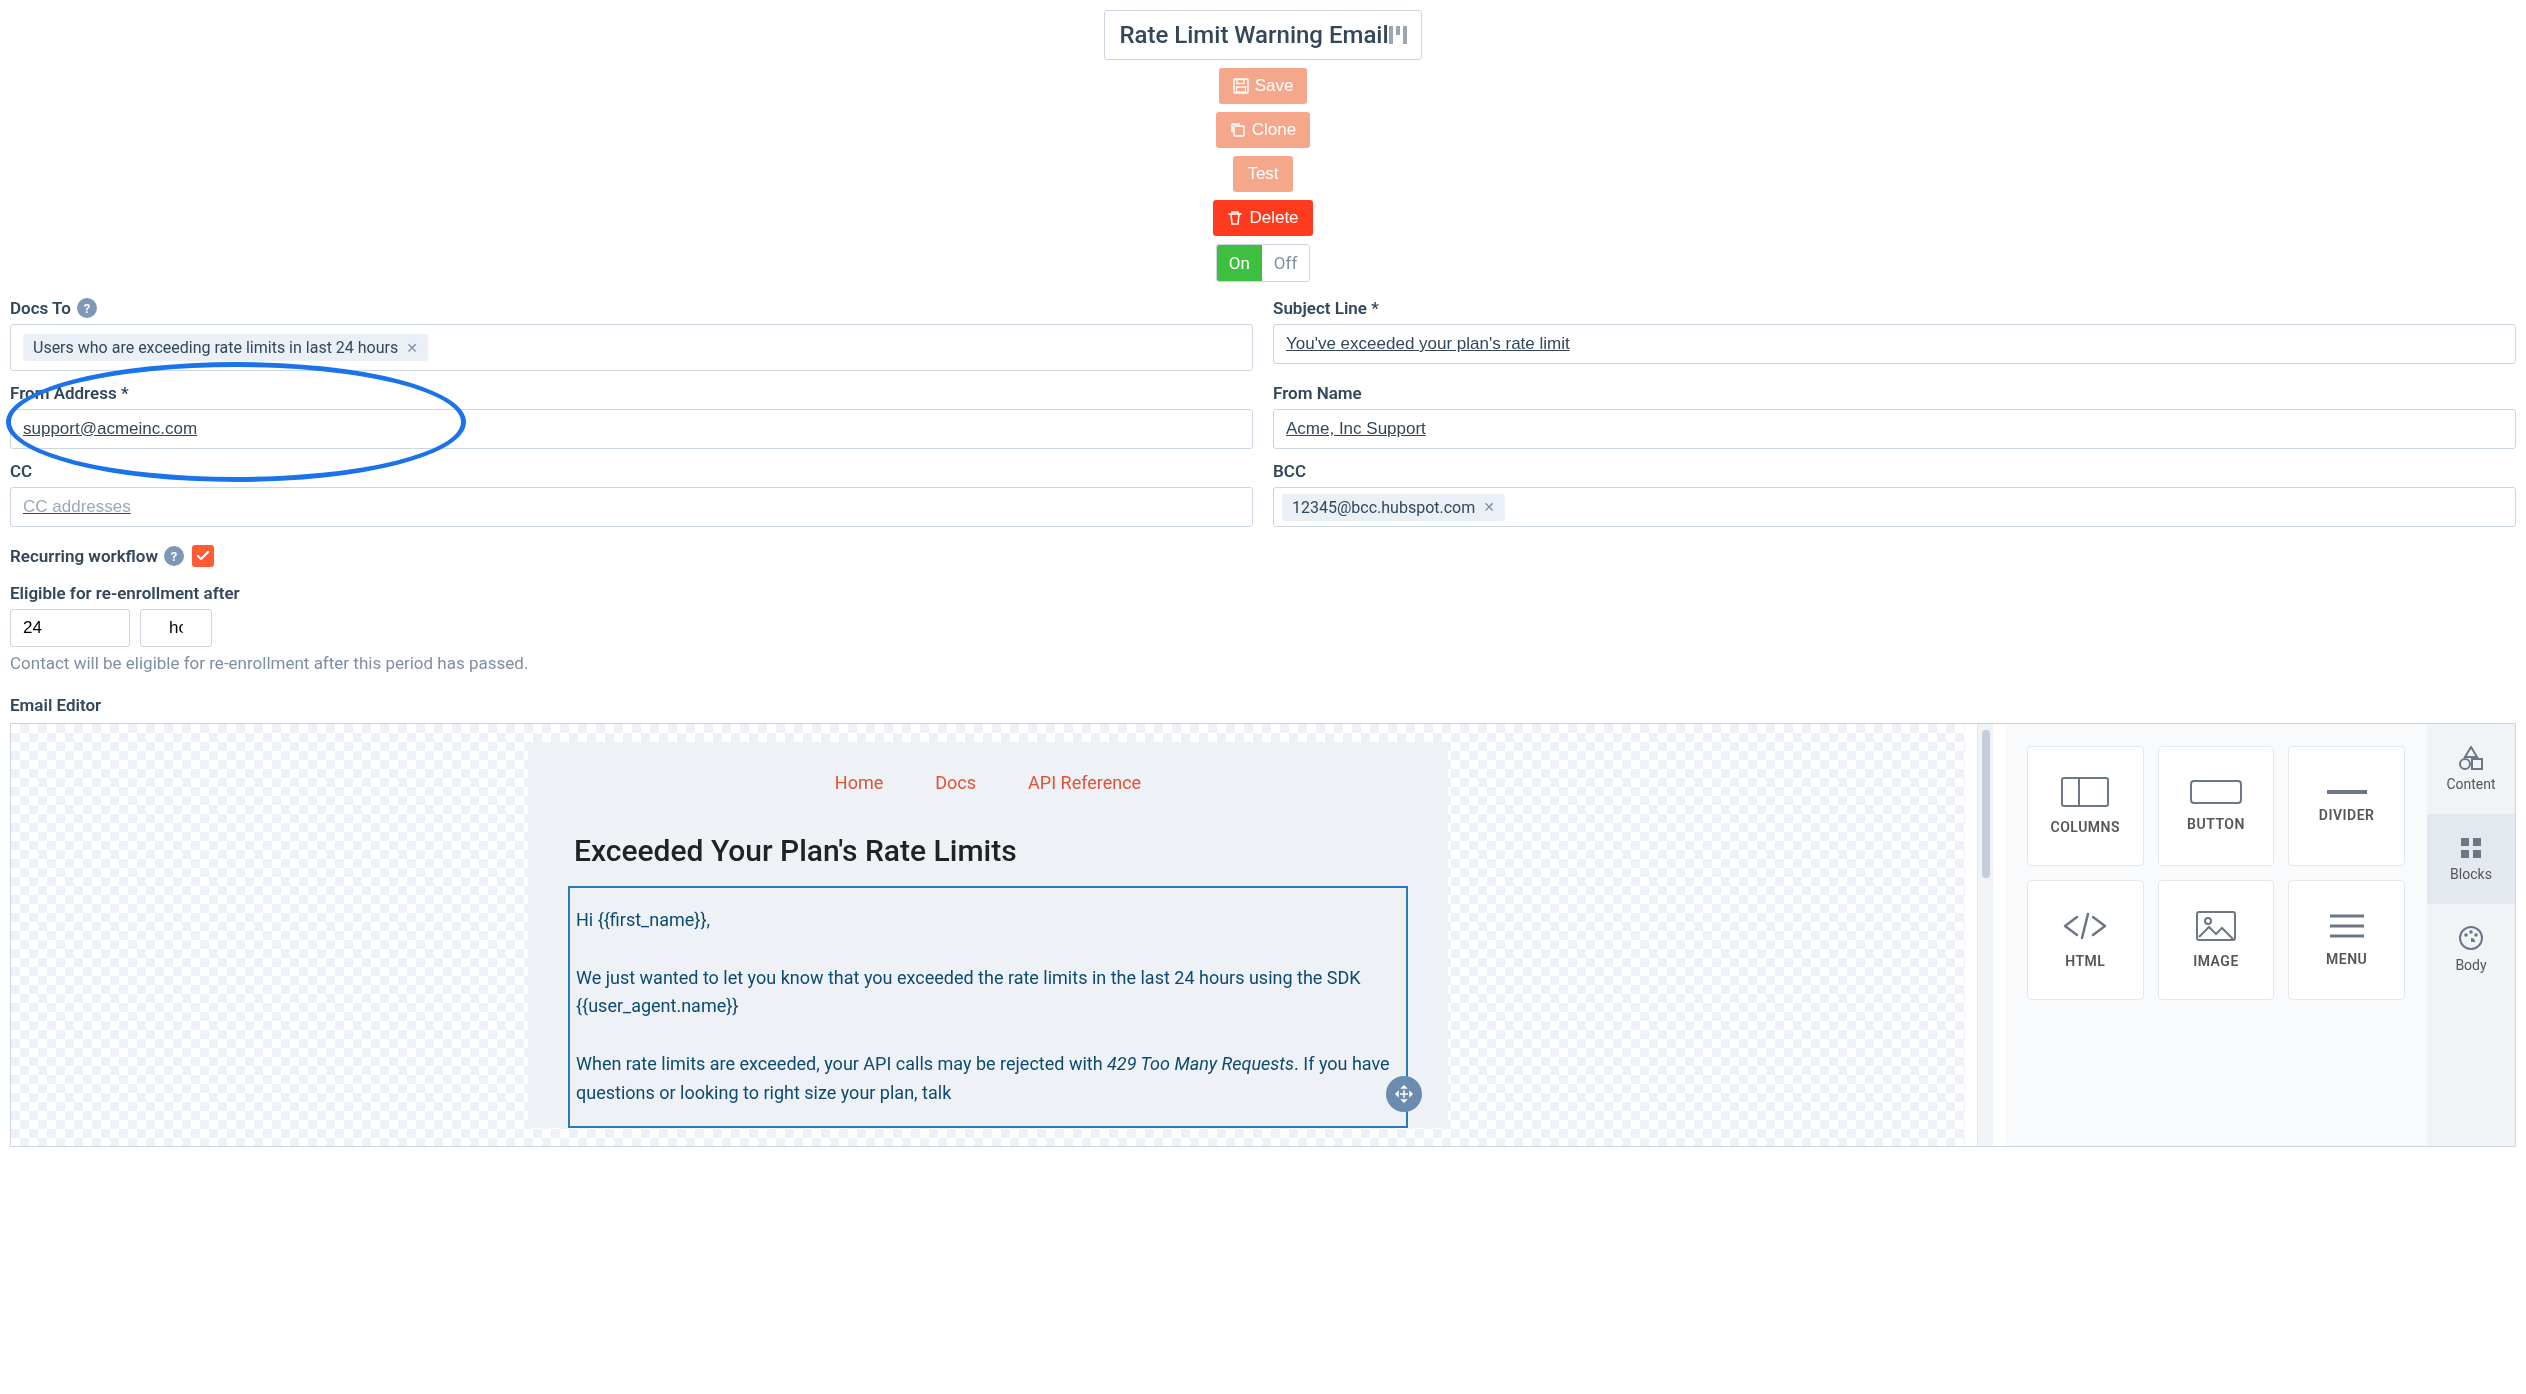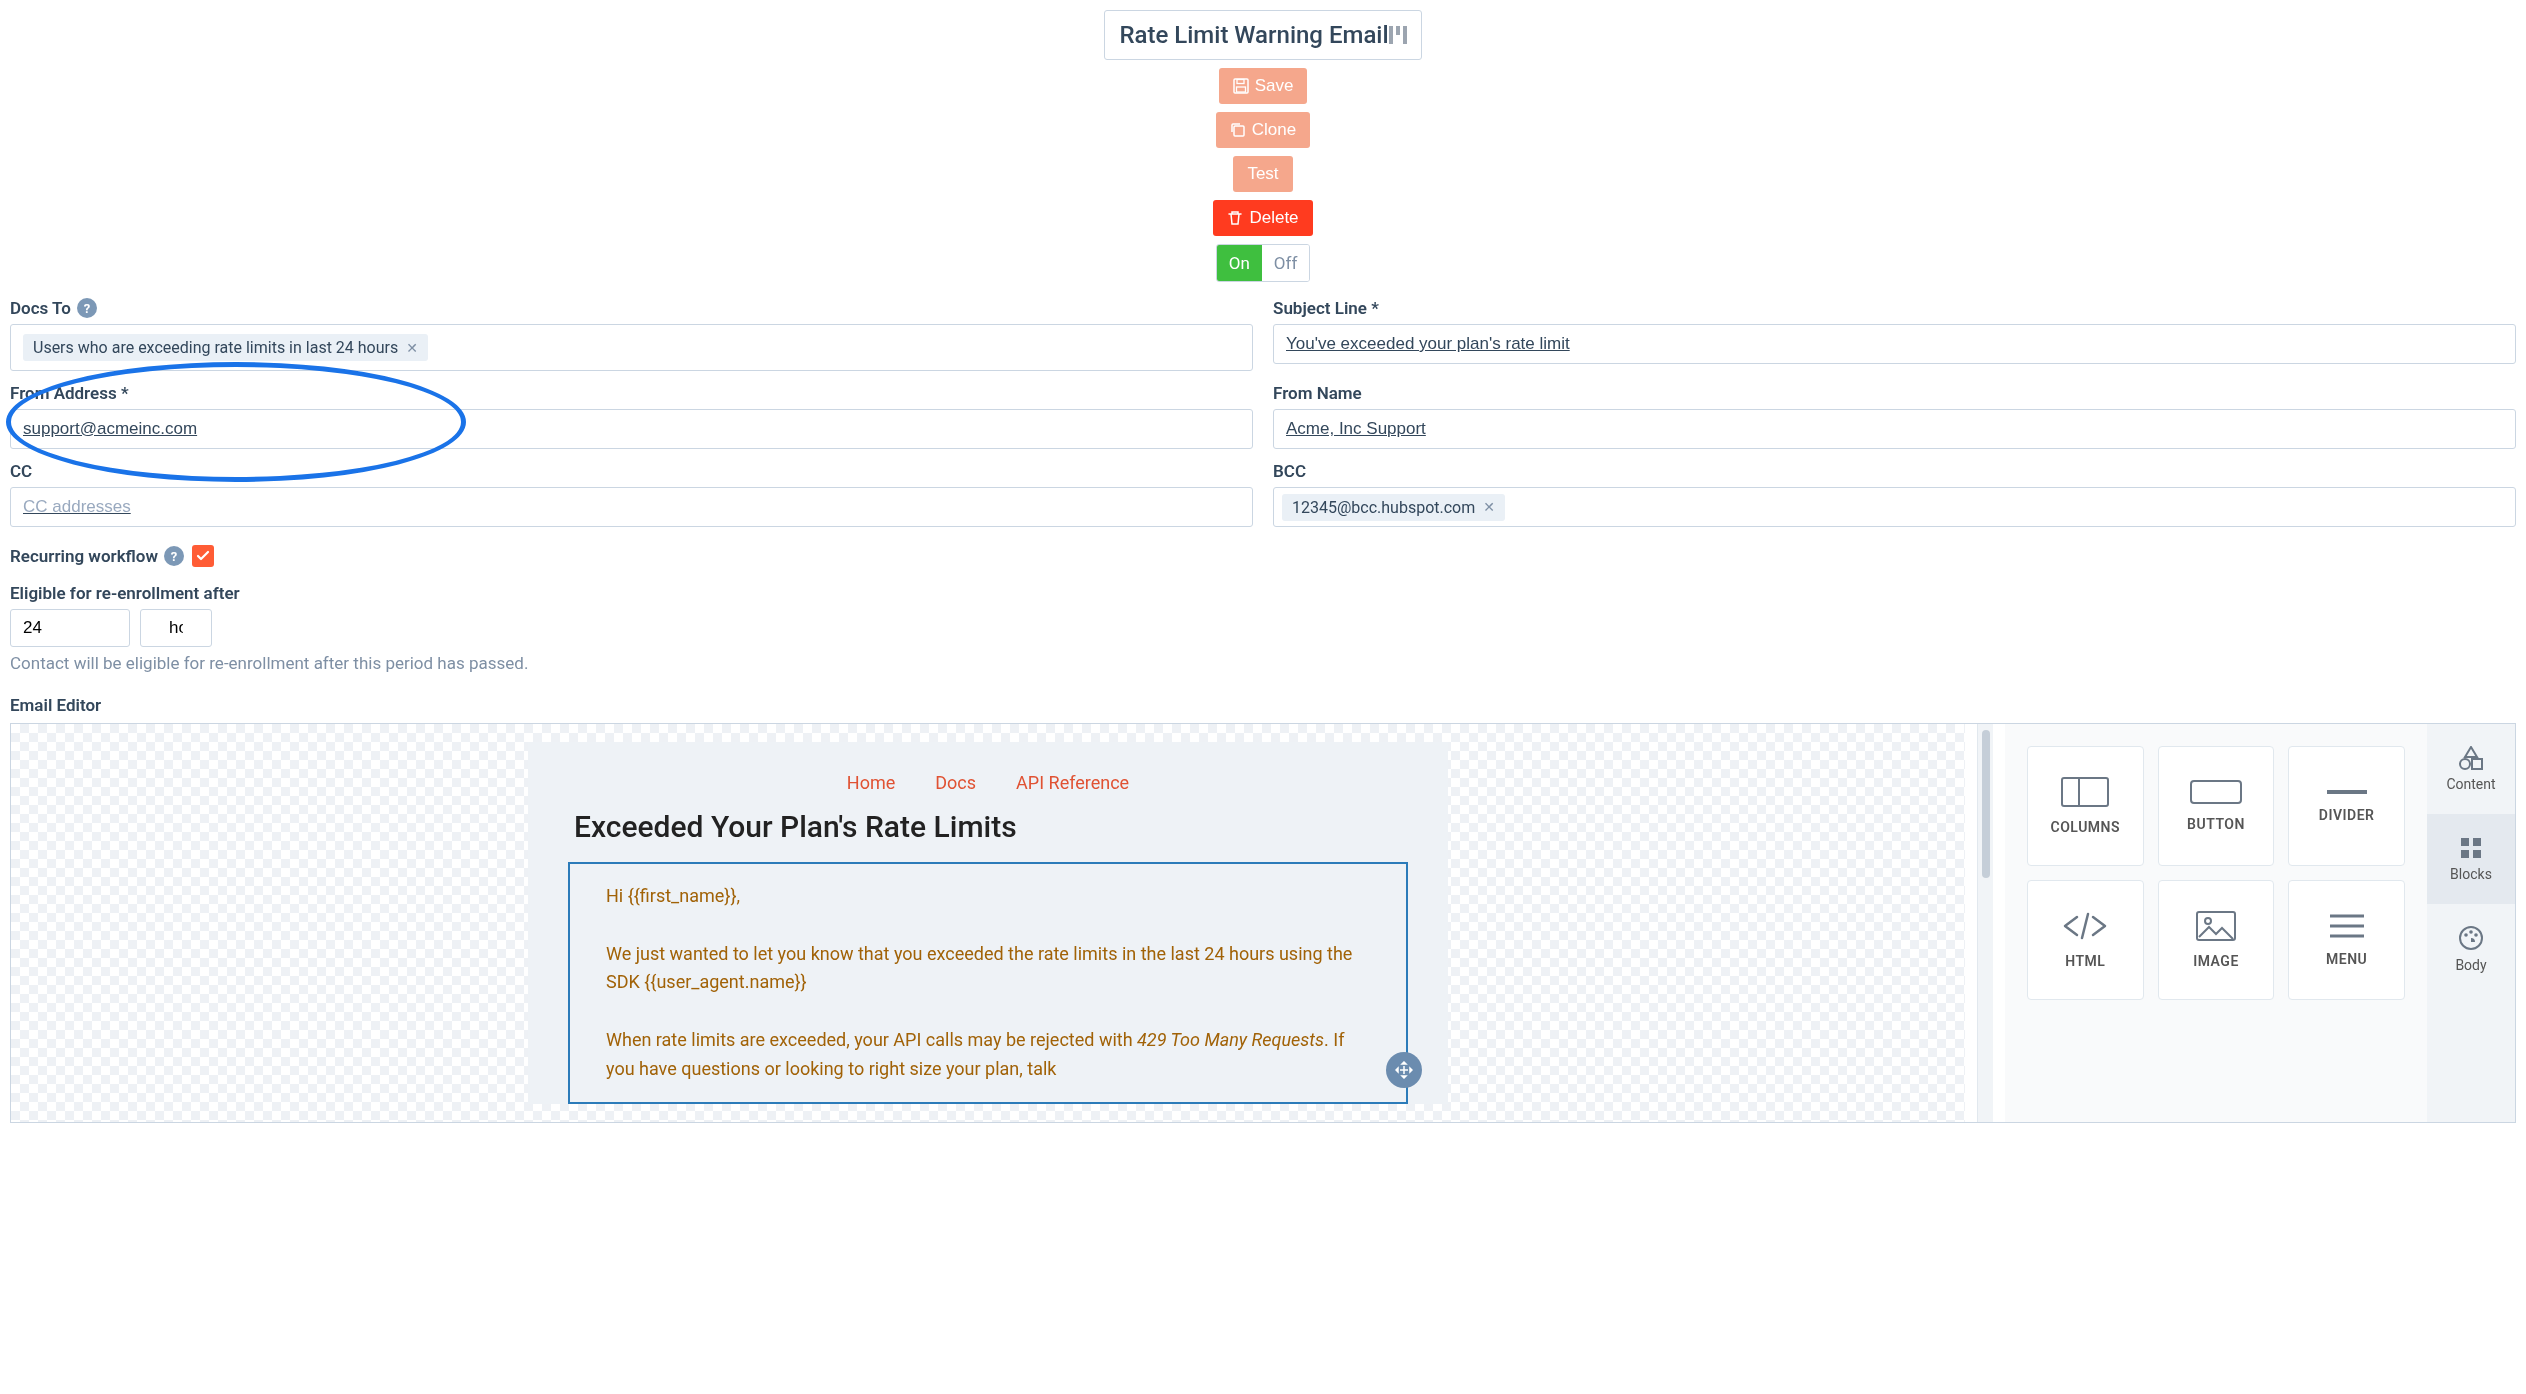--- a/index.html
+++ b/index.html
@@ -26,24 +26,24 @@
 .hint a { color: #ff5c35; text-decoration: none; }
 .checkbox-row { display: flex; align-items: center; gap: 8px; }
 .orange-check { width: 22px; height: 22px; background: #ff5c35; border-radius: 3px; display: inline-flex; align-items: center; justify-content: center; color: #fff; }
 .reenroll-inputs { display: flex; gap: 10px; margin-top: 6px; align-items: flex-end; }
 .reenroll-inputs .small-input { width: 120px; border: 1px solid #cbd6e2; border-radius: 3px; padding: 8px 12px; font-size: 17px; }
 .reenroll-inputs .unit-input { width: 72px; border: 1px solid #cbd6e2; border-radius: 3px; padding: 8px 28px; font-size: 17px; }
 .editor-section { margin-top: 22px; }
 .editor-area { display: flex; gap: 12px; border: 1px solid #cbd6e2; margin-top: 8px; min-height: 320px; position: relative; }
 .canvas-outer { flex: 1; padding: 18px; background-image: linear-gradient(45deg,#eef1f5 25%,transparent 25%,transparent 75%,#eef1f5 75%),linear-gradient(45deg,#eef1f5 25%,transparent 25%,transparent 75%,#eef1f5 75%); background-size: 18px 18px; background-position: 0 0, 9px 9px; display: flex; justify-content: center; overflow: hidden; }
 .canvas-inner { background: #eef2f6; width: 100%; max-width: 920px; padding: 30px 20px 0; }
-.nav-links { display: flex; justify-content: center; gap: 40px; margin-bottom: 16px; }
+.nav-links { display: flex; justify-content: center; gap: 52px; margin-bottom: 40px; }
 .nav-links span { color: #e05233; font-size: 18px; }
 .email-title { font-size: 30px; font-weight: 500; color: #222; margin: 0 0 18px 26px; }
-.email-body-card { border: 2px solid #2b7bb9; padding: 18px 36px; color: #a16207; font-size: 18px; line-height: 1.6; margin: 0 20px; position: relative; }
+.email-body-card { border: 2px solid #2b7bb9; padding: 18px 6px; color: #0c4a6e; font-size: 18px; line-height: 1.6; margin: 0 20px; position: relative; }
 .move-handle { position: absolute; right: -16px; bottom: 14px; width: 36px; height: 36px; border-radius: 50%; background: #6b8caf; display: flex; align-items: center; justify-content: center; color: #fff; }
 .right-panel { width: 510px; background: #f9fafb; display: flex; }
 .tiles-grid { flex: 1; padding: 22px; display: grid; grid-template-columns: repeat(3,1fr); gap: 14px; align-content: start; }
 .tile { background: #fff; border: 1px solid #e1e8ee; border-radius: 4px; height: 120px; display: flex; flex-direction: column; align-items: center; justify-content: center; gap: 12px; color: #555; font-size: 14px; letter-spacing: 0.5px; }
 .tile .tlabel { font-weight: 600; }
 .side-tabs { width: 88px; background: #f1f4f7; display: flex; flex-direction: column; }
 .side-tab { height: 90px; display: flex; flex-direction: column; align-items: center; justify-content: center; gap: 6px; font-size: 14px; color: #555; }
 .side-tab.active { background: #e4e9ef; }
 .scrollbar-fake { width: 16px; background: #f1f4f7; border-left: 1px solid #e1e8ee; position: relative; }
 .scrollbar-thumb { position: absolute; top: 6px; left: 4px; width: 8px; height: 148px; background: #c5ced8; border-radius: 4px; }

